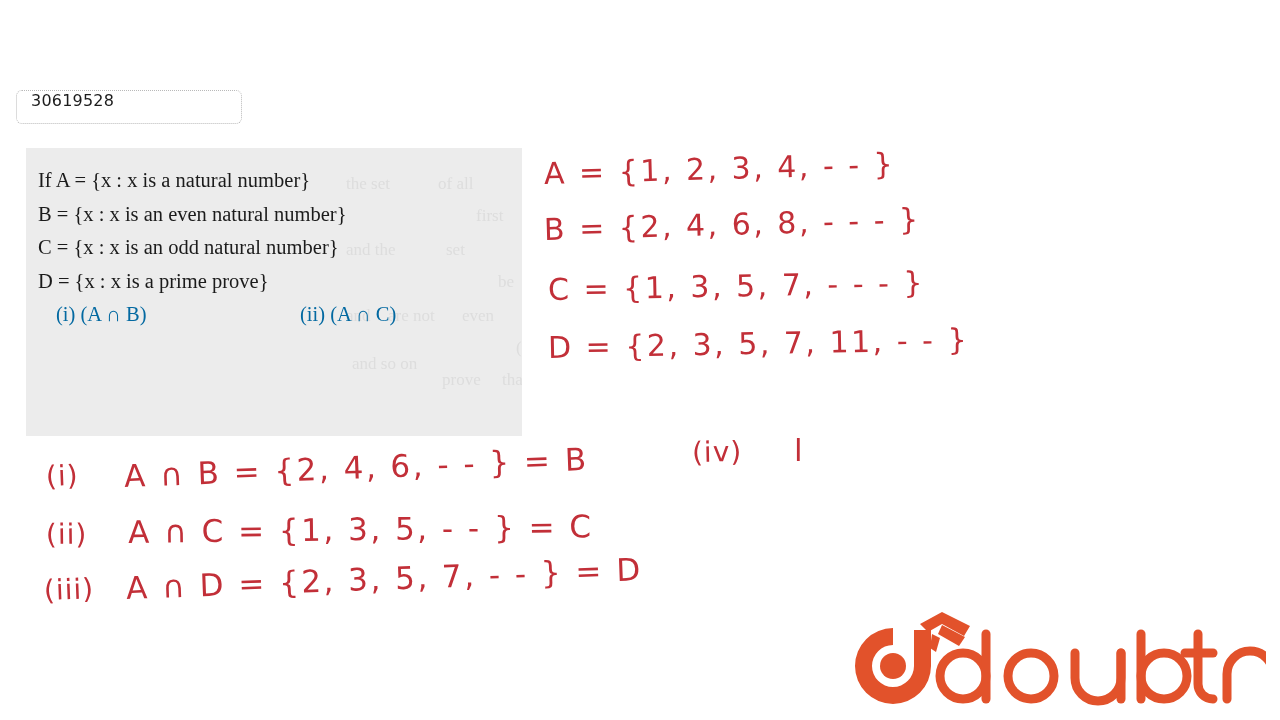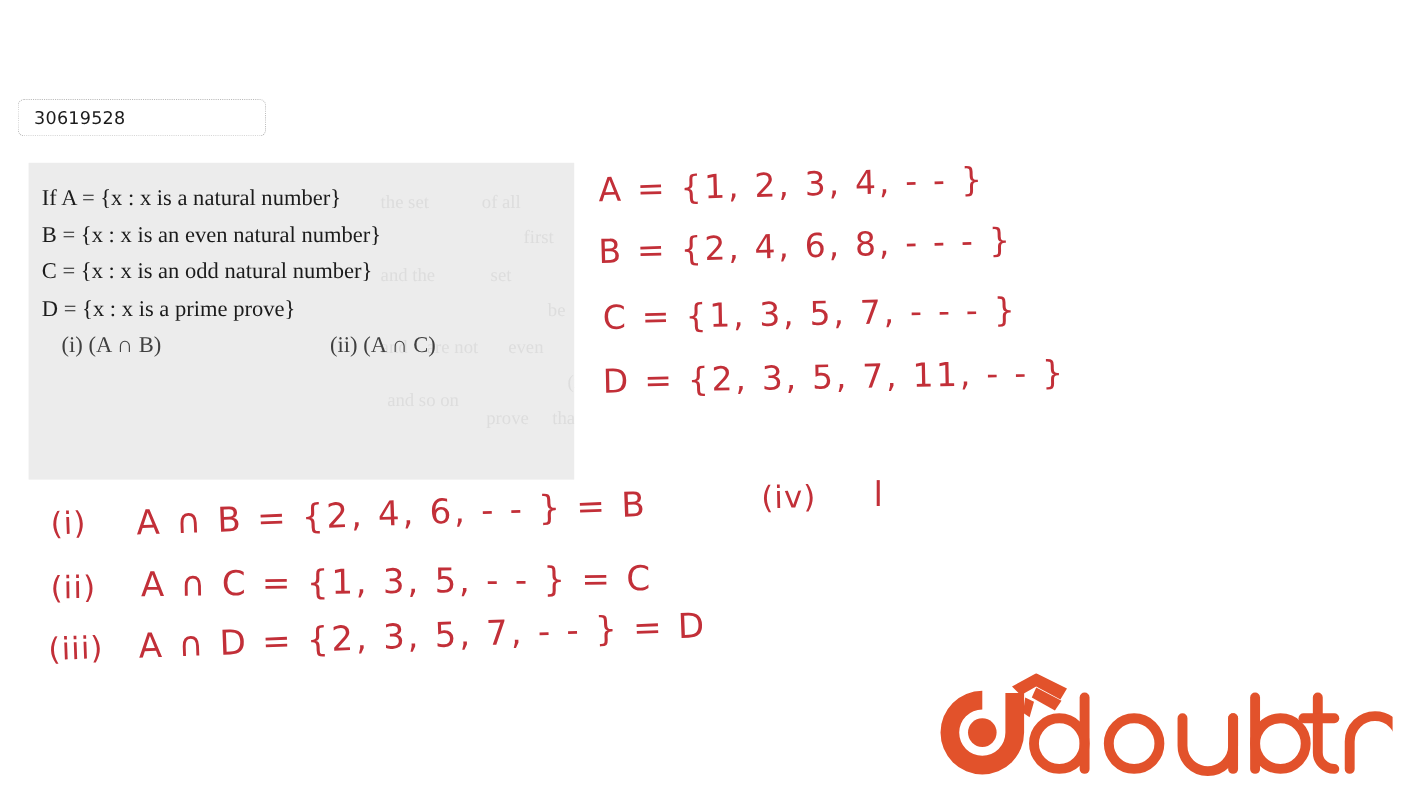--- a/index.html
+++ b/index.html
@@ -20,21 +20,20 @@
     position: absolute;
     left: 16px;
     top: 90px;
     width: 226px;
     height: 34px;
     box-sizing: border-box;
     border: 1px dotted #b9b9b9;
     border-radius: 6px;
     background: #ffffff;
     display: flex;
-    align-items: center;
     padding-left: 14px;
   }
   #qid-text {
     font-family: "DejaVu Sans", sans-serif;
     font-size: 16px;
     color: #1c1c1c;
     letter-spacing: .2px;
   }
 
   
@@ -72,21 +71,21 @@
     position: relative;
   }
   #q-then { padding-left: 0; }
 
   
   .opt-row {
     display: flex;
     line-height: 33.5px;
     font-family: "Liberation Serif", serif;
     font-size: 20.5px;
-    color: #404040;
+    color: #0369a1;
     white-space: nowrap;
   }
   .opt-cell-l {
     width: 262px;
     text-align: left;
     padding-left: 18px;
     box-sizing: border-box;
   }
   .opt-cell-l.wide { padding-left: 2px; }
   .opt-cell-r { text-align: left; }

